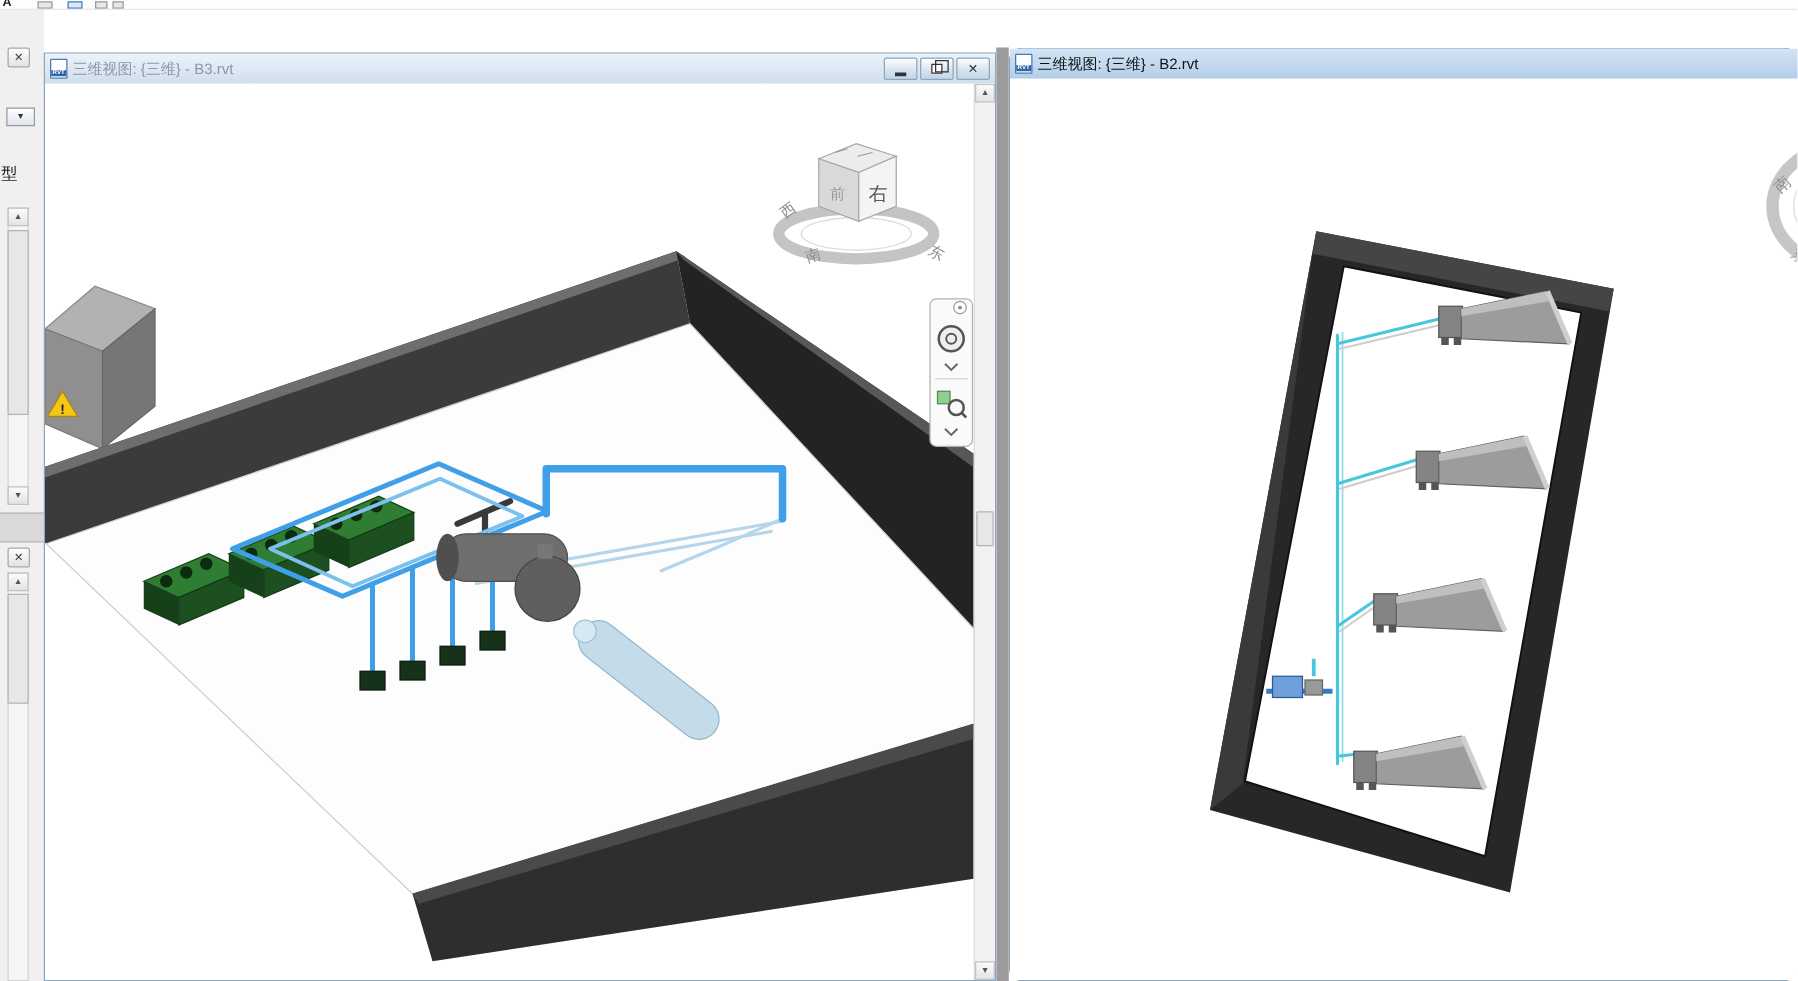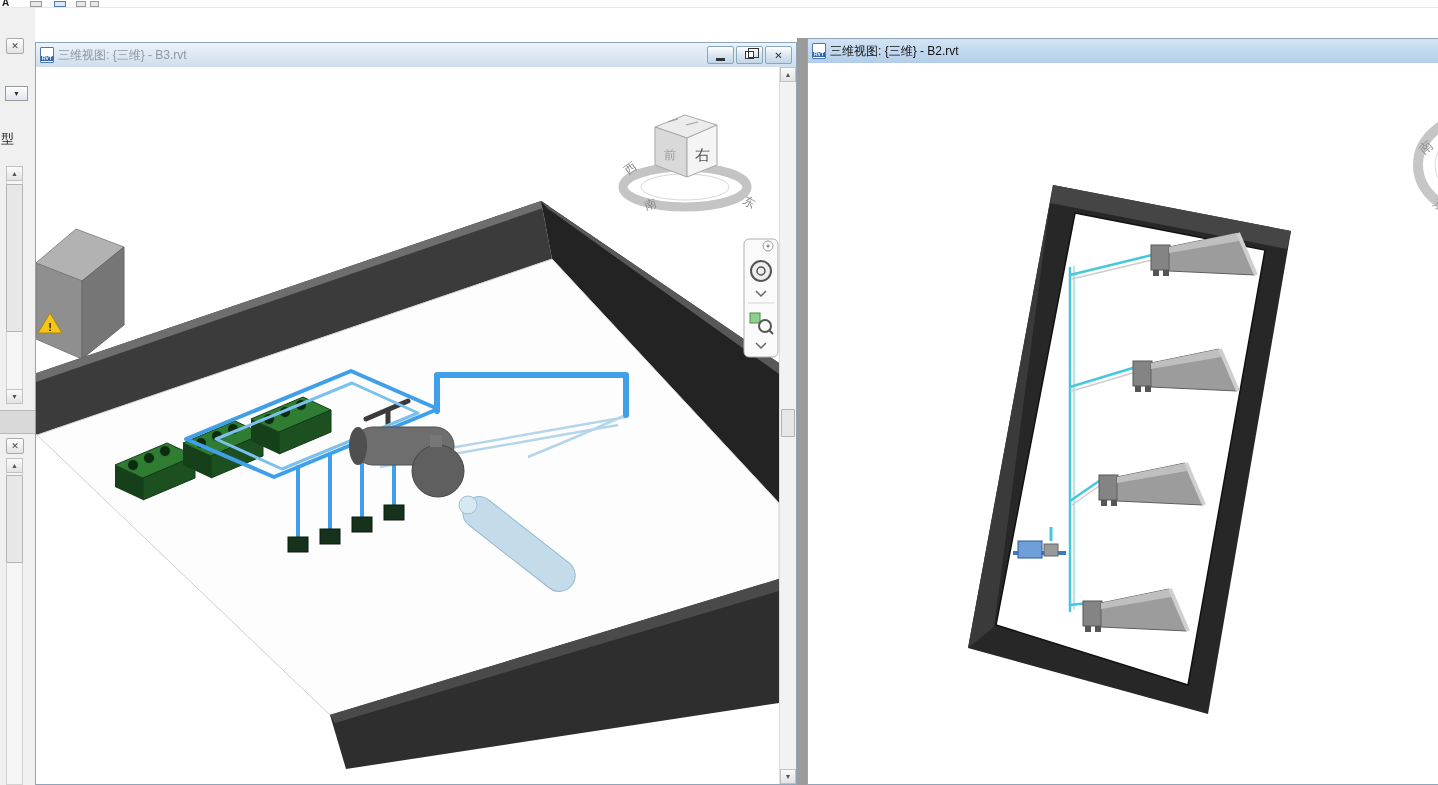--- a/index.html
+++ b/index.html
@@ -241,21 +241,21 @@
 
     
     <div class="vsb">
       <div class="sb-arrow" style="top:0;">▲</div>
       <div class="sb-thumb" style="left:1px;top:342px;width:14px;height:28px;"></div>
       <div class="sb-arrow" style="bottom:0;">▼</div>
     </div>
   </div>
 </div>
 
-<div class="child-win" style="left:807px;top:38px;width:631px;height:747px;border-right:none;">
+<div class="child-win" style="left:807px;top:38px;width:631px;height:747px;border-right:none;border-radius:11px;">
   <div class="titlebar active">
     <div class="rvt-icon">
         <span>RVT</span>
       </div>
     <div class="title-text">三维视图: {三维} - B2.rvt</div>
   </div>
 
   <div class="win-content">
     <svg width="630" height="722" viewBox="0 0 630 722">
 

